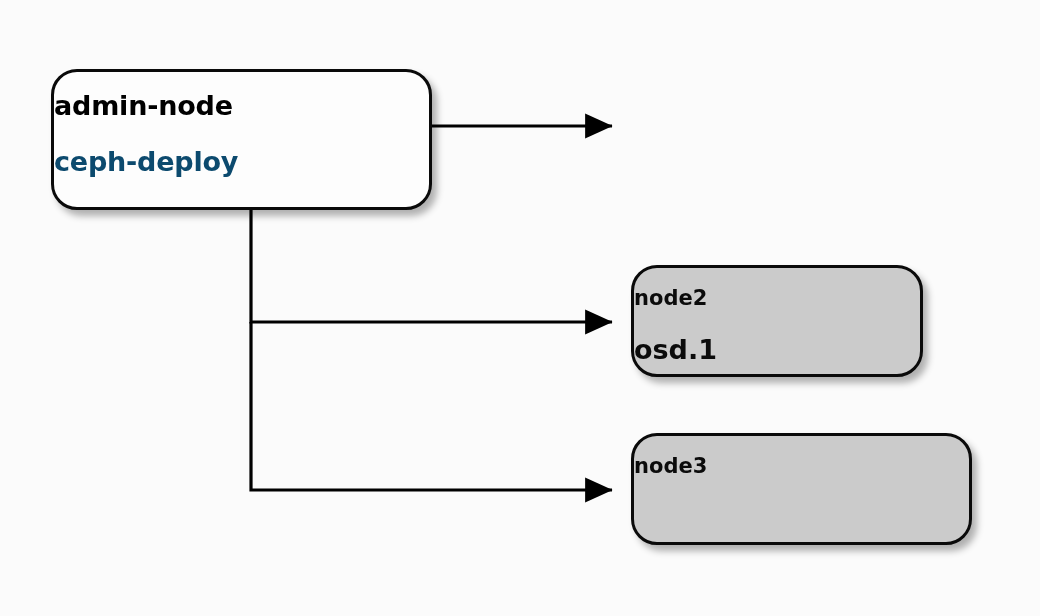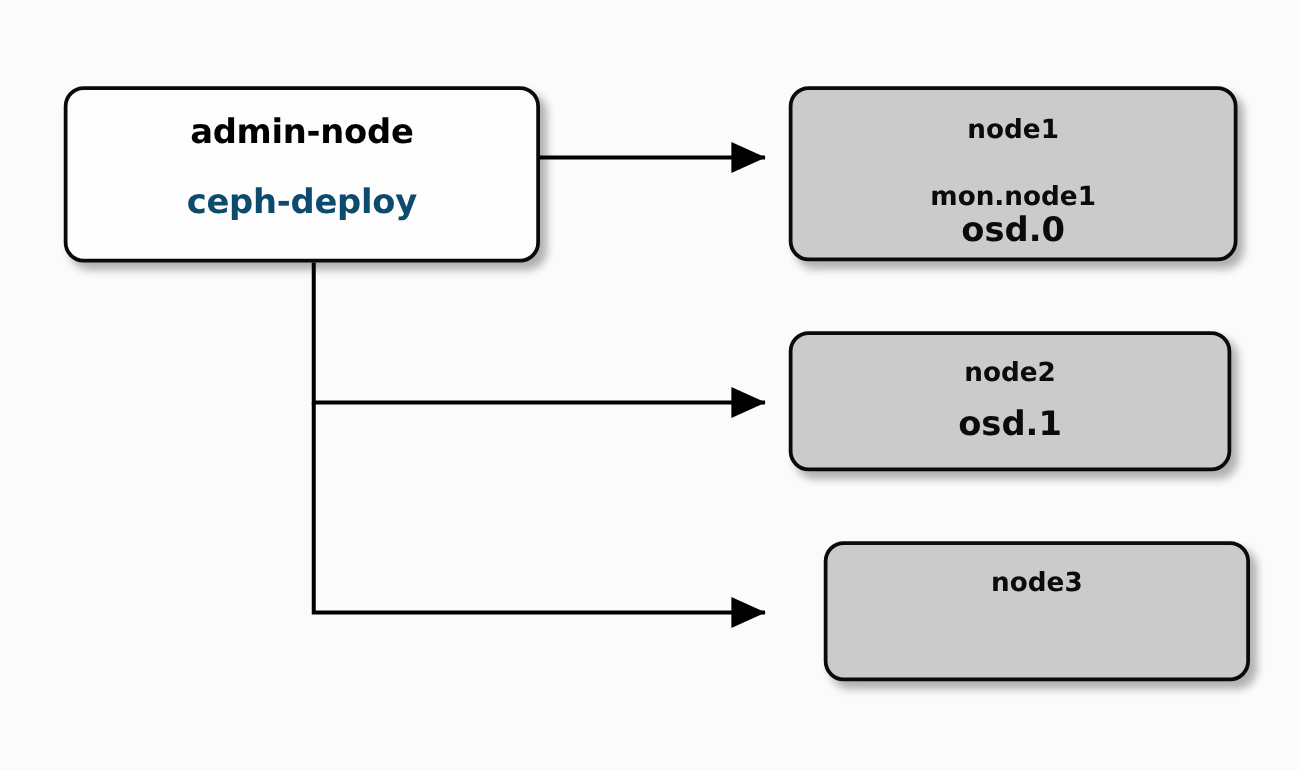--- a/index.html
+++ b/index.html
@@ -26,24 +26,24 @@
     top: 0;
     width: 1040px;
     height: 616px;
     pointer-events: none;
   }
 
   .node {
     position: absolute;
     box-sizing: border-box;
     border: 3px solid #0a0a0a;
-    border-radius: 16px;
+    border-radius: 26px;
     display: flex;
     flex-direction: column;
-    align-items: center;
+    align-items: flex-start;
     box-shadow: 5px 6px 7px rgba(0,0,0,0.30);
   }
   .node.admin {
     background: #fdfdfd;
   }
   .node.host {
     background: #cbcbcb;
   }
 
   
@@ -75,26 +75,26 @@
   #node-1 {
     left: 631px;
     top: 69px;
     width: 359px;
     height: 140px;
     padding-top: 19px;
   }
   #node-2 {
     left: 631px;
     top: 265px;
-    width: 354px;
+    width: 292px;
     height: 112px;
     padding-top: 18px;
   }
   #node-3 {
-    left: 659px;
+    left: 631px;
     top: 433px;
     width: 341px;
     height: 112px;
     padding-top: 18px;
   }
 
   .host .title {
     font-size: 21px;
     font-weight: bold;
     color: #0b0b0b;
@@ -112,21 +112,21 @@
     font-size: 27px;
     font-weight: bold;
     color: #0b0b0b;
     line-height: 28px;
   }
   #node-1 .svc-big {
     margin-top: 2px;
   }
   #node-2 .svc-big,
   #node-3 .svc-big {
-    margin-top: 16px;
+    margin-top: 26px;
   }
   .stack {
     display: flex;
     flex-direction: column;
     align-items: center;
   }
 </style>
 </head>
 <body>
 
@@ -144,27 +144,20 @@
     <path d="M 251 210 L 251 322 L 612 322" fill="none" stroke="#000000" stroke-width="3.2" stroke-linejoin="miter" marker-end="url(#arrowhead)"></path>
 
     <path d="M 251 322 L 251 490 L 612 490" fill="none" stroke="#000000" stroke-width="3.2" stroke-linejoin="miter" marker-end="url(#arrowhead)"></path>
   </svg>
 
   <div class="node admin" id="node-admin">
     <div class="line1">admin-node</div>
     <div class="line2">ceph-deploy</div>
   </div>
 
-  <div class="node host" id="node-1">
-    <div class="title">node1</div>
-    <div class="stack">
-      <div class="svc-small">mon.node1</div>
-      <div class="svc-big">osd.0</div>
-    </div>
-  </div>
 
   <div class="node host" id="node-2">
     <div class="title">node2</div>
     <div class="stack">
       <div class="svc-big">osd.1</div>
     </div>
   </div>
 
   <div class="node host" id="node-3">
     <div class="title">node3</div>

